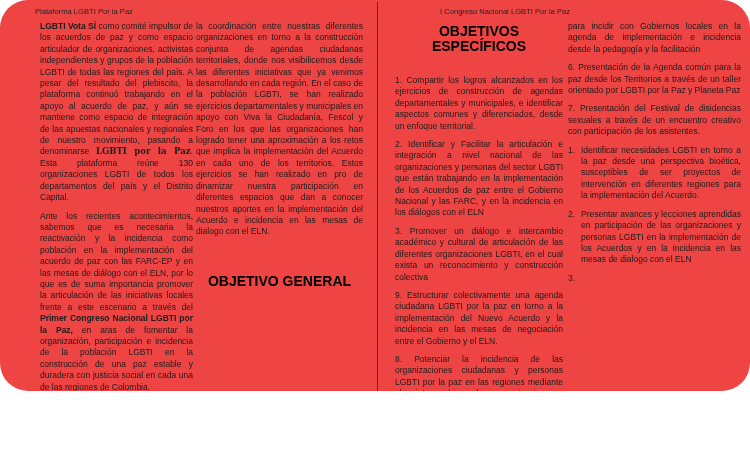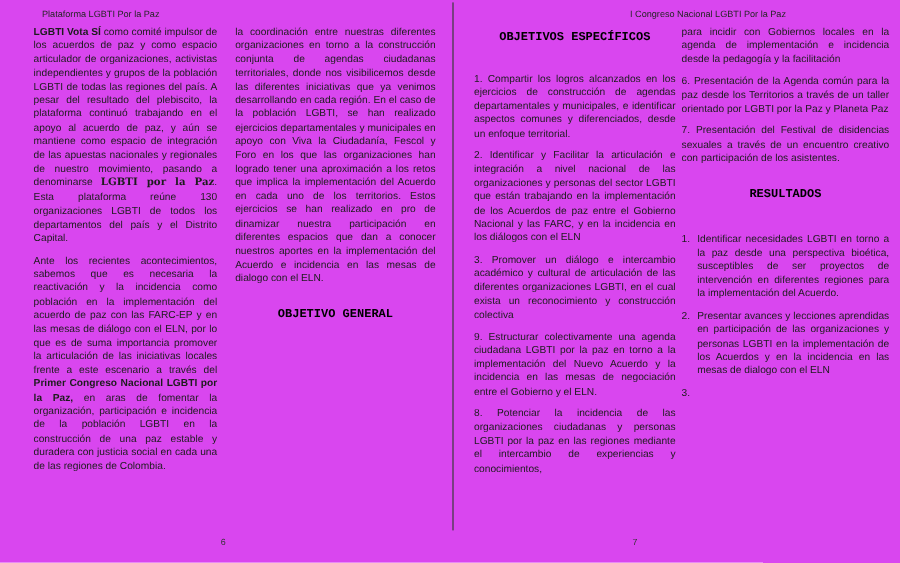--- a/index.html
+++ b/index.html
@@ -1,40 +1,41 @@
 <!DOCTYPE html>
 <html><head>
 <meta charset="utf-8">
 <style>
   * { margin: 0; padding: 0; box-sizing: border-box; }
   html, body { width: 750px; height: 469px; background: #ffffff; }
   .canvas {
-    position: relative; width: 750px; height: 469px; overflow: hidden;
-    background: #d946ef; color: #1c1c1c;
+    position: relative; width: 750px; height: 391px; overflow: hidden;
+    background: #ef4444; color: #1c1c1c;
     font-family: "Liberation Sans", sans-serif;
+    border-radius: 28px;
   }
   .page-header {
     position: absolute; top: 7px; font-size: 7.6px; line-height: 10px; color: #252525;
   }
   .page-header.left-pos { left: 35px; }
-  .page-header.right-pos { right: 10px; width: 300px; text-align: center; }
+  .page-header.right-pos { right: 10px; width: 300px; text-align: left; }
   .col {
     position: absolute; text-align: justify;
     font-size: 8.5px; line-height: 11.4px;
   }
-  #col1 { left: 28px;  top: 21px; width: 153px; }
+  #col1 { left: 40px;  top: 21px; width: 153px; }
   #col2 { left: 196px; top: 21px; width: 167px; }
   #col3 { left: 395px; top: 24px; width: 168px; }
   #col4 { left: 568px; top: 21px; width: 173px; }
   .col p { margin-bottom: 7px; }
   .section-heading {
-    font-weight: bold; font-size: 10px; line-height: 15px; color: #000000;
-    text-align: center; text-align-last: center; font-family: Liberation Mono, monospace;
+    font-weight: bold; font-size: 14px; line-height: 15px; color: #000000;
+    text-align: center; text-align-last: center;
   }
-  #col2 .section-heading { margin-top: 17px; margin-bottom: 22px; }
+  #col2 .section-heading { margin-top: 36px; margin-bottom: 22px; }
   #col3 .section-heading { margin-bottom: 21px; }
   #col4 .section-heading { margin-top: 17px; margin-bottom: 24px; }
   .bold-sans { font-weight: bold; }
   .bold-serif { font-family: "DejaVu Serif", serif; font-weight: bold; }
   .result-item { position: relative; padding-left: 13px; margin-bottom: 7px; }
   .result-item .num { position: absolute; left: 0; top: 0; }
   .page-number { position: absolute; top: 447px; font-size: 7.4px; color: #333; }
   #page-number-left  { left: 184px; }
   #page-number-right { left: 527px; }
   .page-divider {
@@ -68,21 +69,20 @@
     <p>2. Identificar y Facilitar la articulación e integración a nivel nacional de las organizaciones y personas del sector LGBTI que están trabajando en la implementación de los Acuerdos de paz entre el Gobierno Nacional y las FARC, y en la incidencia en los diálogos con el ELN</p>
     <p>3. Promover un diálogo e intercambio académico y cultural de articulación de las diferentes organizaciones LGBTI, en el cual exista un reconocimiento y construcción colectiva</p>
     <p>9. Estructurar colectivamente una agenda ciudadana LGBTI por la paz en torno a la implementación del Nuevo Acuerdo y la incidencia en las mesas de negociación entre el Gobierno y el ELN.</p>
     <p>8. Potenciar la incidencia de las organizaciones ciudadanas y personas LGBTI por la paz en las regiones mediante el intercambio de experiencias y conocimientos,</p>
   </div>
 
   <div class="col" id="col4">
     <p>para incidir con Gobiernos locales en la agenda de implementación e incidencia desde la pedagogía y la facilitación</p>
     <p>6. Presentación de la Agenda común para la paz desde los Territorios a través de un taller orientado por LGBTI por la Paz y Planeta Paz</p>
     <p>7. Presentación del Festival de disidencias sexuales a través de un encuentro creativo con participación de los asistentes.</p>
-    <div class="section-heading">RESULTADOS</div>
     <div class="result-item">
       <span class="num">1.</span>
       <span>Identificar necesidades LGBTI en torno a la paz desde una perspectiva bioética, susceptibles de ser proyectos de intervención en diferentes regiones para la implementación del Acuerdo.</span>
     </div>
     <div class="result-item">
       <span class="num">2.</span>
       <span>Presentar avances y lecciones aprendidas en participación de las organizaciones y personas LGBTI en la implementación de los Acuerdos y en la incidencia en las mesas de dialogo con el ELN</span>
     </div>
     <div class="result-item">
       <span class="num">3.</span>

